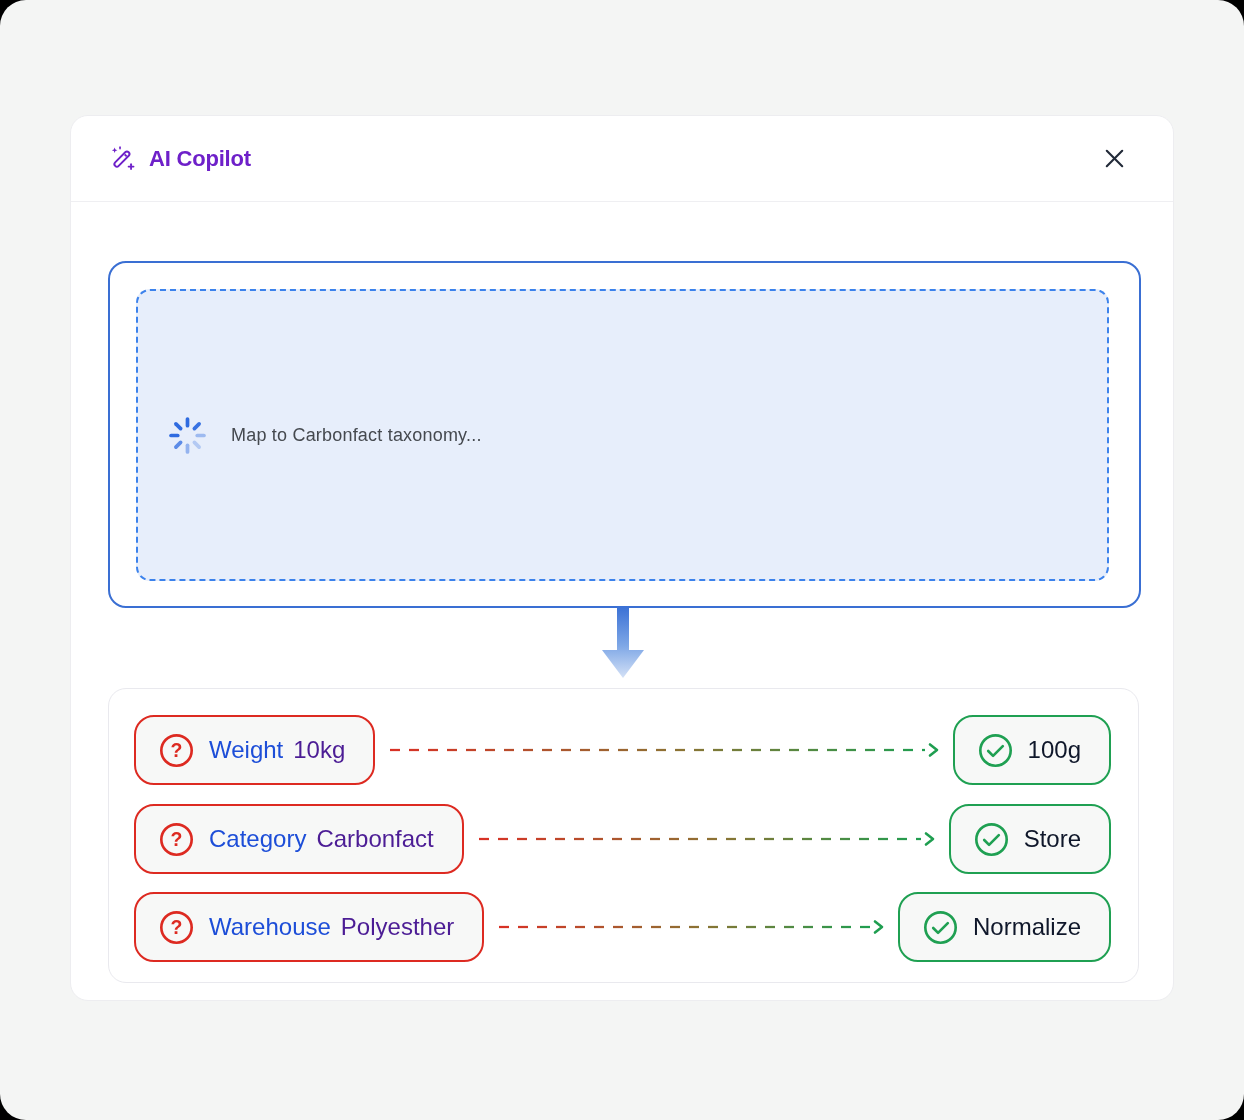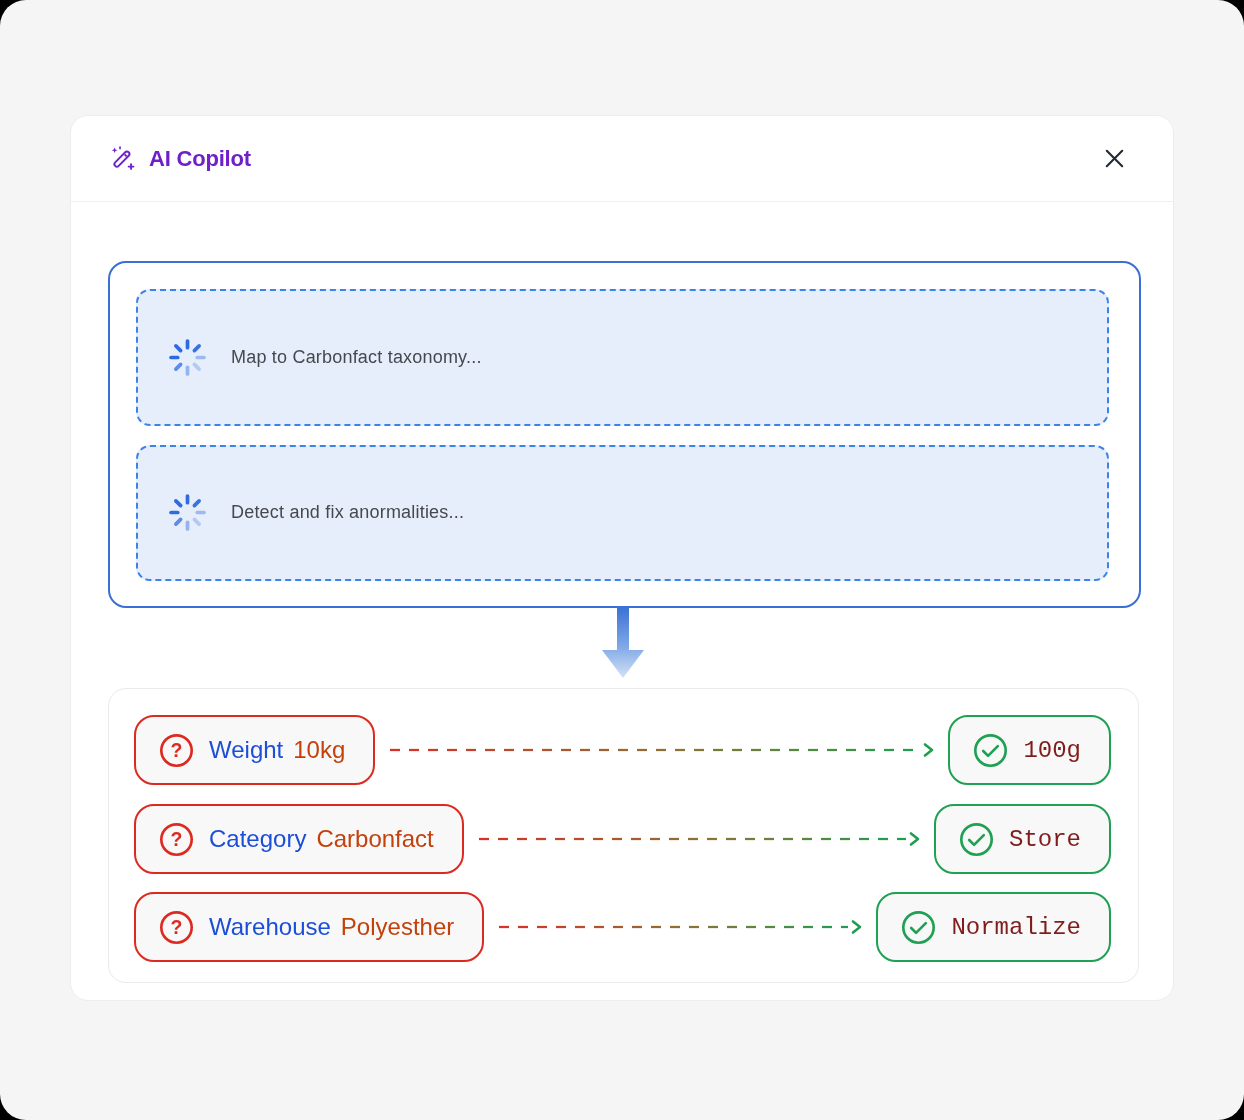--- a/index.html
+++ b/index.html
@@ -89,22 +89,22 @@
     gap: 14px;
     padding: 0 28px 0 22px;
     border-radius: 20px;
     background: var(--pill-bg, #f7f8f7);
     font-size: 24px;
     white-space: nowrap;
   }
   .pill-bad  { border: 2.5px solid var(--error-red, #dd2a21); }
   .pill-good { border: 2.5px solid var(--success-green, #1fa052); }
   .field-label { font-weight: 400; color: #1d4ed8; }
-  .field-value { color: #c2410c; margin-left: -4px; }
-  .good-value  { color: #7f1d1d; font-family: Liberation Mono, monospace; }
+  .field-value { color: #4c1d95; margin-left: -4px; }
+  .good-value  { color: #0f172a; }
 
   .connector {
     position: relative; flex: 1; height: 30px;
     margin: 0 13px;
     min-width: 40px;
   }
   .connector-line {
     position: absolute; left: 2px; right: 15px; top: 50%;
     height: 3px; transform: translateY(-50%);
     background: linear-gradient(90deg, #d93025, #8a7434 55%, #1f9e50);
@@ -153,35 +153,20 @@
             <line x1="27.5" y1="18" x2="34" y2="18" opacity="0.4"></line>
             <line x1="24.7" y1="24.7" x2="29.3" y2="29.3" opacity="0.28"></line>
             <line x1="18" y1="27.5" x2="18" y2="34" opacity="0.45"></line>
             <line x1="11.3" y1="24.7" x2="6.7" y2="29.3" opacity="0.75"></line>
             <line x1="8.5" y1="18" x2="2" y2="18" opacity="1"></line>
             <line x1="11.3" y1="11.3" x2="6.7" y2="6.7" opacity="1"></line>
           </svg>
         </span>
         <span class="task-label">Map to Carbonfact taxonomy...</span>
       </div>
-      <div class="task-item">
-        <span style="display:flex">
-          <svg width="37" height="37" viewBox="0 0 36 36" fill="none" stroke="#2f6be0" stroke-width="3.6" stroke-linecap="round">
-            <line x1="18" y1="8.5" x2="18" y2="2" opacity="1"></line>
-            <line x1="24.7" y1="11.3" x2="29.3" y2="6.7" opacity="0.95"></line>
-            <line x1="27.5" y1="18" x2="34" y2="18" opacity="0.4"></line>
-            <line x1="24.7" y1="24.7" x2="29.3" y2="29.3" opacity="0.28"></line>
-            <line x1="18" y1="27.5" x2="18" y2="34" opacity="0.45"></line>
-            <line x1="11.3" y1="24.7" x2="6.7" y2="29.3" opacity="0.75"></line>
-            <line x1="8.5" y1="18" x2="2" y2="18" opacity="1"></line>
-            <line x1="11.3" y1="11.3" x2="6.7" y2="6.7" opacity="1"></line>
-          </svg>
-        </span>
-        <span class="task-label">Detect and fix anormalities...</span>
-      </div>
     </div>
 
     <div class="flow-arrow">
       <svg width="44" height="72" viewBox="0 0 44 72">
         <defs>
           <linearGradient id="arrowGrad" gradientUnits="userSpaceOnUse" x1="0" y1="0" x2="0" y2="72">
             <stop offset="0" stop-color="#3a70d5"></stop>
             <stop offset="0.55" stop-color="#7ea7e6"></stop>
             <stop offset="1" stop-color="#d4e1f6"></stop>
           </linearGradient>

